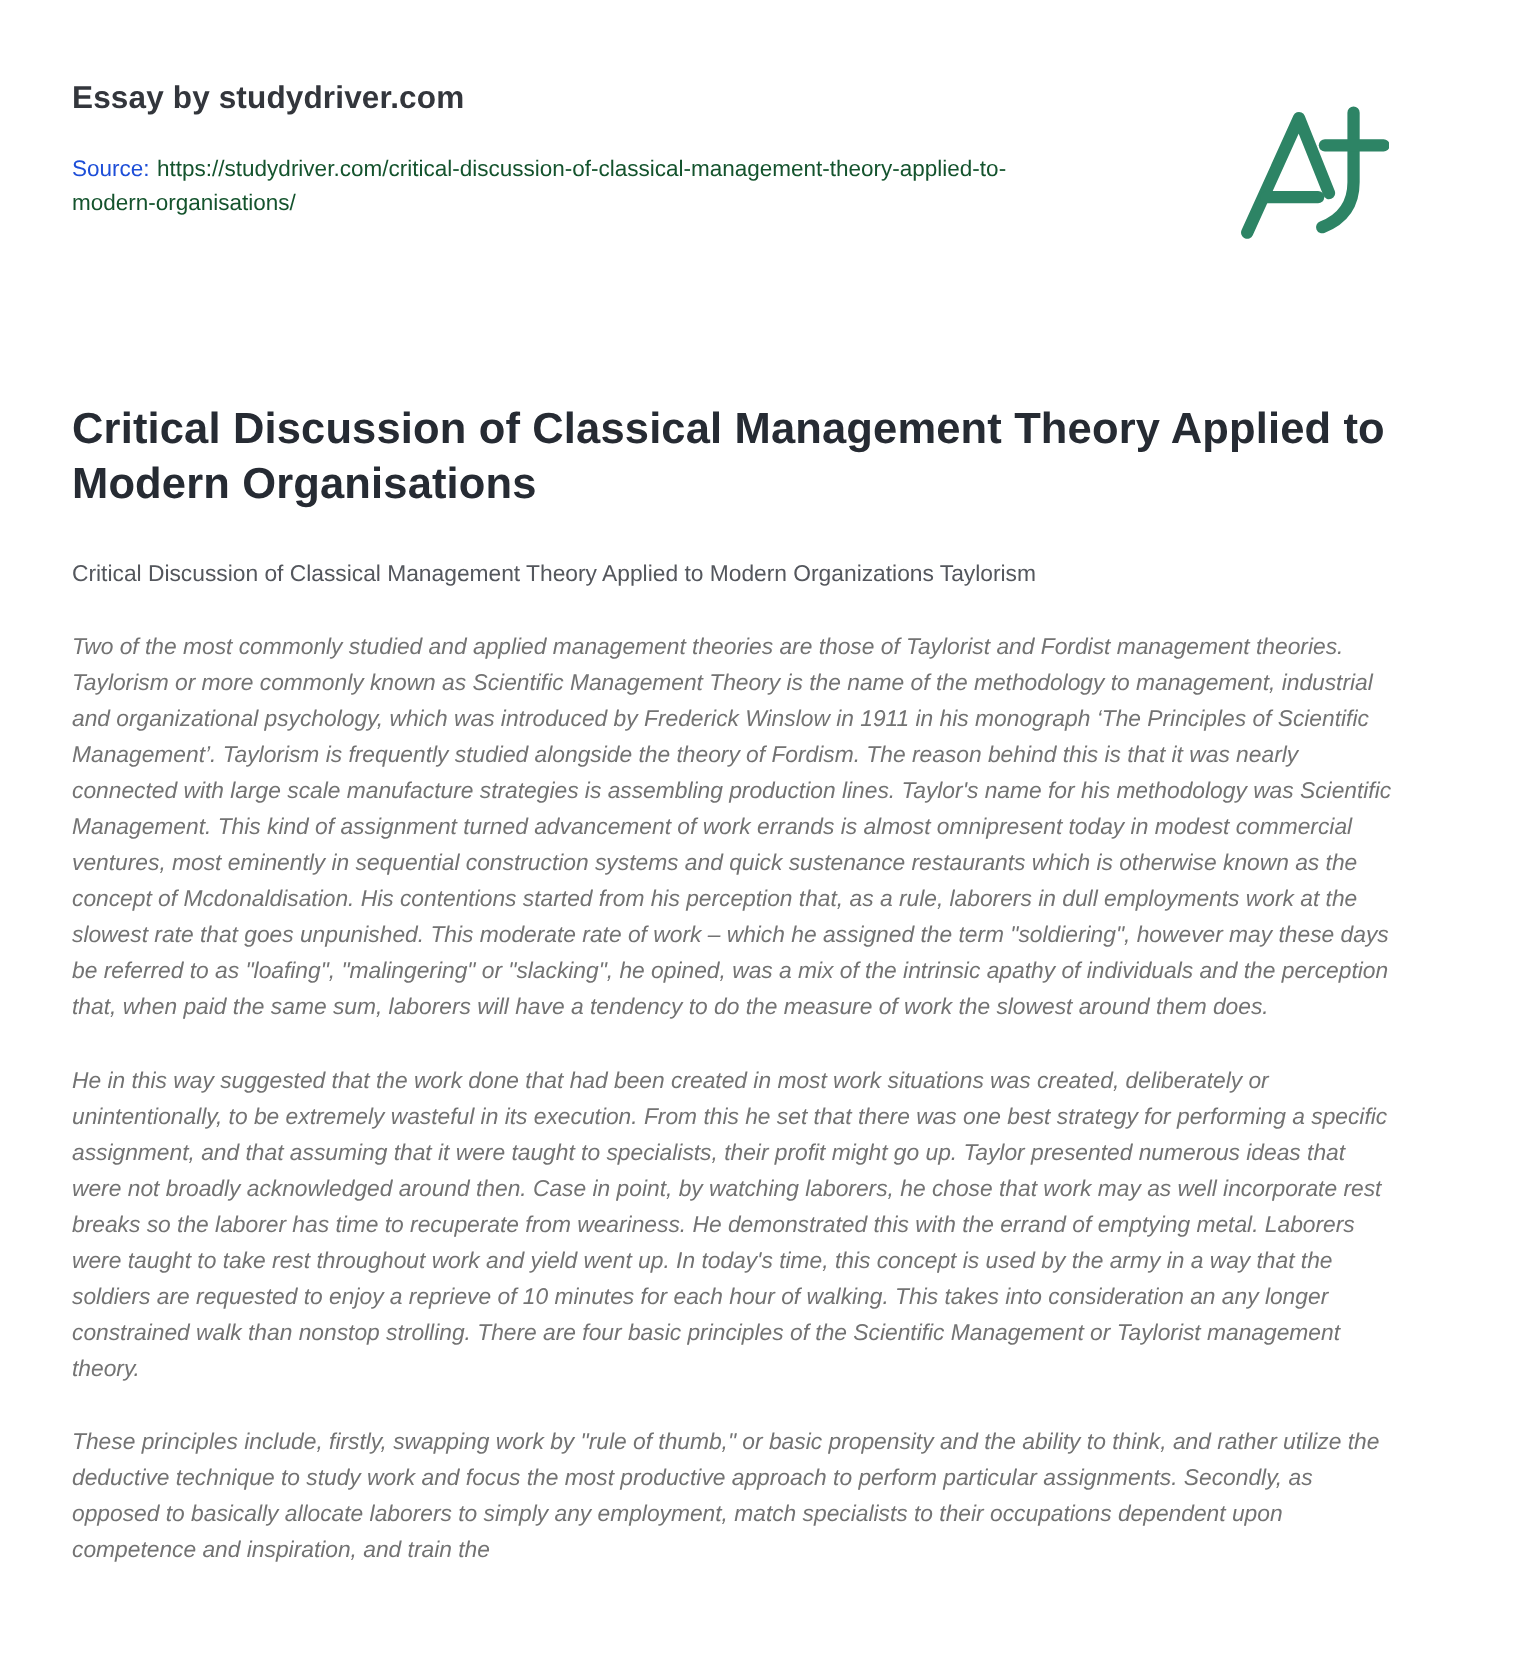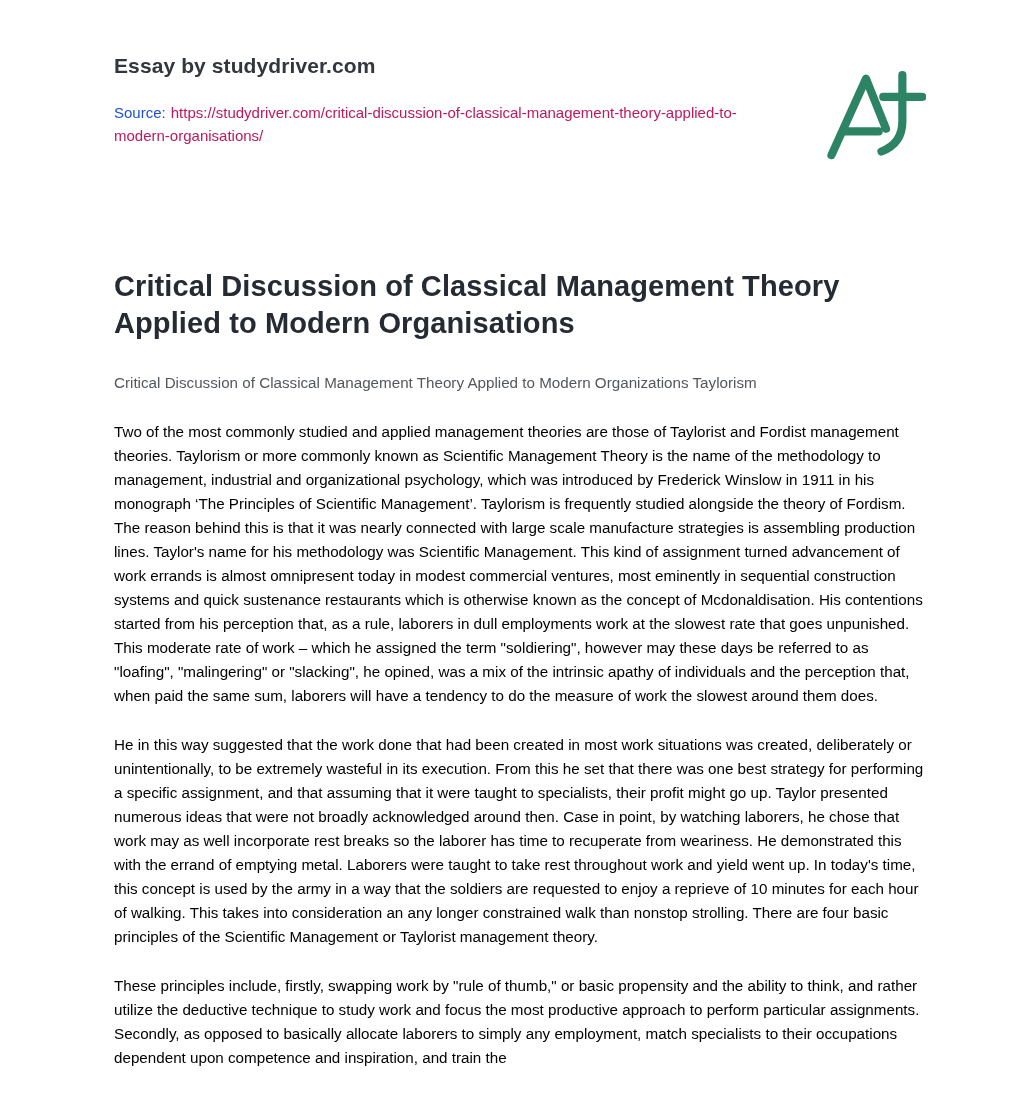--- a/index.html
+++ b/index.html
@@ -6,21 +6,21 @@
   body{
     width:1024px;height:1114px;
     background:#ffffff;
     overflow:hidden;
     font-family:"Liberation Sans","DejaVu Sans",sans-serif;
     -webkit-font-smoothing:antialiased;
   }
   .page{
     box-sizing:border-box;
     width:1024px;height:1114px;
-    padding:54px 96px 0 114px;
+    padding:54px 96px 0 48px;
     background:#ffffff;
     position:relative;
   }
   .header{
     display:flex;
     justify-content:space-between;
     align-items:flex-start;
   }
   .byline{
     margin:0 0 24px 0;
@@ -33,21 +33,21 @@
     margin:0;
     max-width:628px;
     font-size:15px;
     line-height:1.5;
     color:#55585e;
     overflow-wrap:break-word;
     word-break:break-word;
   }
   .source-label{color:#1d4ed8;margin-right:5px;}
   .source-url{
-    color:#be185d;
+    color:#14532d;
     text-decoration:none;
     cursor:pointer;
   }
   .logo{
     width:100px;
     height:96px;
     flex:0 0 auto;
     margin-top:14px;
     margin-right:2px;
   }
@@ -62,21 +62,22 @@
   .subtitle{
     margin:30px 0 0 0;
     font-size:15.2px;
     line-height:1.55;
     color:#54575d;
   }
   .para{
     margin:25px 0 0 0;
     font-size:15.2px;
     line-height:1.58;
-    color:#000000;
+    color:#737373;
+    font-style:italic;
   }
 </style>
 </head>
 <body>
 
 <div class="page">
 
   <header class="header">
     <div class="header-left">
       <h2 class="byline">Essay by studydriver.com</h2>

